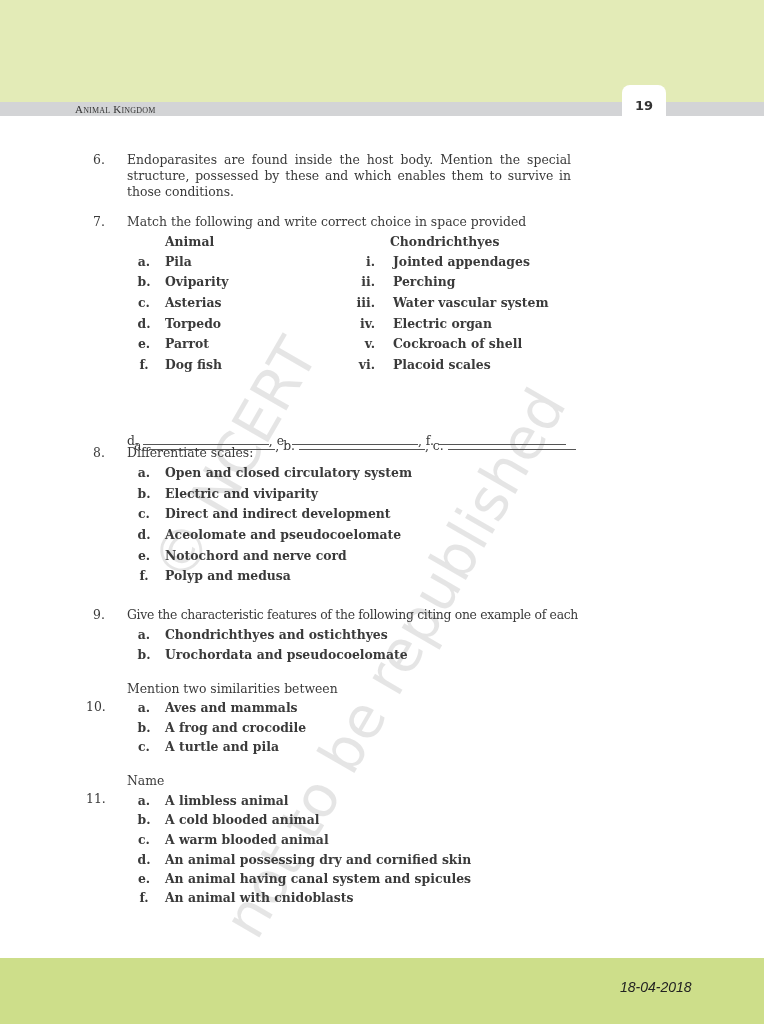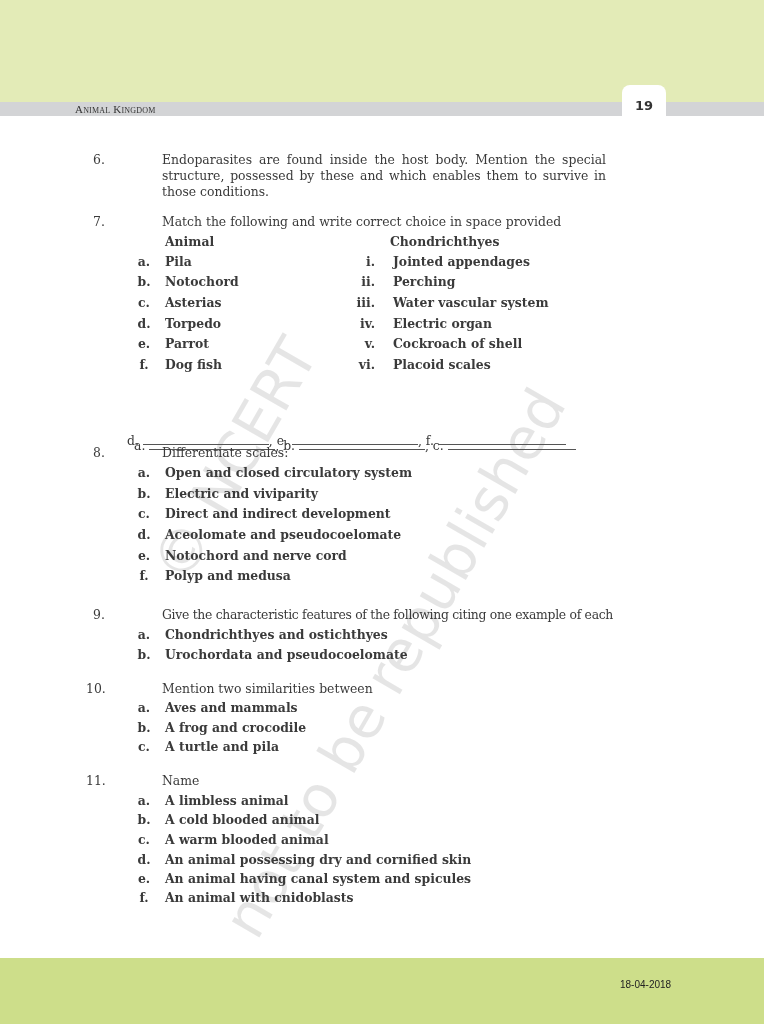--- a/index.html
+++ b/index.html
@@ -20,34 +20,34 @@
     position: absolute; left: 622px; top: 85px; width: 44px; height: 33px;
     background: #ffffff; border-radius: 8px 8px 0 0;
   }
   .page-num {
     position: absolute; left: 622px; top: 98px; width: 44px; text-align: center;
     font-family: "DejaVu Sans", sans-serif; font-weight: bold; font-size: 13px; color: #333;
   }
   .content { position: absolute; left: 0; top: 0; width: 764px; }
   .q { position: absolute; left: 0; font-size: 12.4px; }
   .qnum { position: absolute; left: 93px; width: 30px; }
-  .qnum.two { left: 86px; }
-  .qtext { position: absolute; left: 127px; width: 444px; margin-left: 35px; }
+  .qnum.two { left: 86px; margin-top: 18px; }
+  .qtext { position: absolute; left: 127px; width: 444px; }
   .justify { text-align: justify; line-height: 16px; }
   .row { position: absolute; font-size: 12.4px; white-space: nowrap; font-weight: bold; }
   .sub-label { position: absolute; left: 133px; width: 22px; text-align: center; }
   .sub-text { position: absolute; left: 165px; }
   .roman { position: absolute; left: 340px; width: 35px; text-align: right; }
   .char-text { position: absolute; left: 393px; }
   .blank-line { position: absolute; font-size: 12.4px; white-space: nowrap; }
   .blank { display: inline-block; border-bottom: 1px solid #555; height: 12px; vertical-align: baseline; }
   .footer-band { position: absolute; left: 0; top: 958px; width: 764px; height: 66px; background: #cdde8a; }
   .footer-date {
     position: absolute; left: 620px; top: 979px;
-    font-family: "Liberation Sans", sans-serif; font-size: 10px; color: #222;
+    font-family: "Liberation Sans", sans-serif; font-size: 14px; color: #222; font-style: italic;
   }
   .watermark {
     position: absolute; left: 140px; top: 560px; width: 620px;
     transform: rotate(-60deg); transform-origin: 0 0;
     font-family: "DejaVu Sans", sans-serif; font-size: 58px; color: rgba(0,0,0,0.10);
     line-height: 64px; white-space: nowrap; pointer-events: none;
   }
   .wm2 { position: absolute; left: 210px; top: 915px; width: 700px;
     transform: rotate(-60deg); transform-origin: 0 0;
     font-family: "DejaVu Sans", sans-serif; font-size: 58px; color: rgba(0,0,0,0.10);
@@ -80,21 +80,21 @@
   <div class="row" style="top:234px; left:390px;">Chondrichthyes</div>
 
   <div class="row" style="top:254px; left:0; width:764px;">
     <span class="sub-label">a.</span>
     <span class="sub-text">Pila</span>
     <span class="roman">i.</span>
     <span class="char-text">Jointed appendages</span>
   </div>
   <div class="row" style="top:274px; left:0; width:764px;">
     <span class="sub-label">b.</span>
-    <span class="sub-text">Notochord</span>
+    <span class="sub-text">Oviparity</span>
     <span class="roman">ii.</span>
     <span class="char-text">Perching</span>
   </div>
   <div class="row" style="top:295px; left:0; width:764px;">
     <span class="sub-label">c.</span>
     <span class="sub-text">Asterias</span>
     <span class="roman">iii.</span>
     <span class="char-text">Water vascular system</span>
   </div>
   <div class="row" style="top:316px; left:0; width:764px;">

